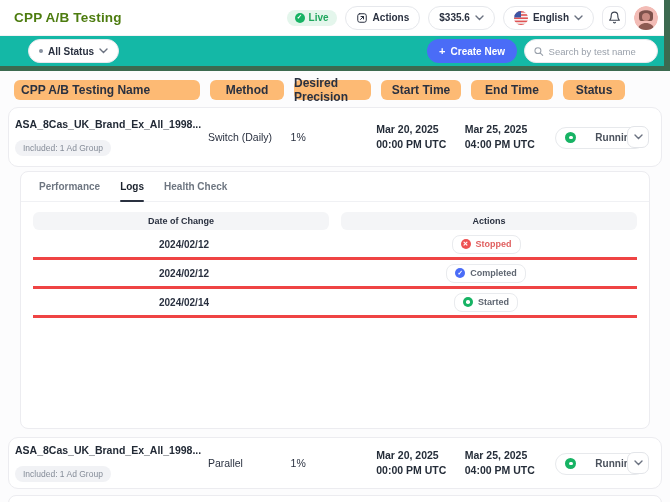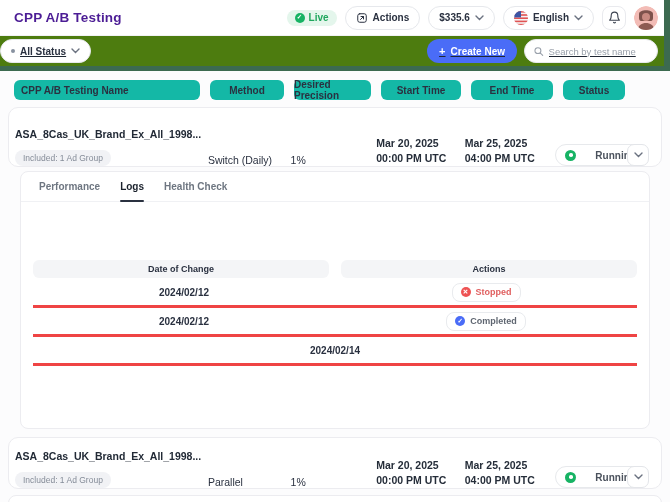--- a/index.html
+++ b/index.html
@@ -3,72 +3,72 @@
 <meta charset="utf-8">
 <style>
   * { margin:0; padding:0; box-sizing:border-box; }
   html,body { width:670px; height:502px; overflow:hidden; background:#fff;
     font-family:"Liberation Sans", sans-serif; color:#1f2733; }
   .app { position:relative; width:670px; height:502px; }
   .green-edge { position:absolute; top:0; right:0; width:6px; height:71px; background:#3c6a50; z-index:6; }
 
   
   .topbar { height:36px; display:flex; align-items:center; padding:0 12px 0 14px; border-bottom:1px solid #f1f2f4; background:#fff; }
-  .page-title { font-size:13.5px; font-weight:bold; color:#4c1d95; letter-spacing:.2px; }
+  .page-title { font-size:13.5px; font-weight:bold; color:#4d7c0f; letter-spacing:.2px; }
   .topbar-right { margin-left:auto; display:flex; align-items:center; gap:8px; }
   .live-badge { display:inline-flex; align-items:center; gap:4px; background:#e4f6ec; color:#1fa75d; font-size:10px; font-weight:bold; padding:0 8px; height:16px; border-radius:10px; }
   .pill-btn { display:inline-flex; align-items:center; gap:5px; height:24px; padding:0 10px; border:1px solid #e6e8ec; border-radius:12px; background:#fff; font-size:10px; font-weight:bold; color:#2a3140; cursor:pointer; }
   .icon-btn { width:24px; height:24px; border:1px solid #e9eaee; border-radius:8px; background:#fff; display:inline-flex; align-items:center; justify-content:center; cursor:pointer; }
   .avatar { width:24px; height:24px; border-radius:50%; overflow:hidden; cursor:pointer; }
 
   
   .ic { width:11px; height:11px; border-radius:50%; display:inline-flex; align-items:center; justify-content:center; flex:0 0 auto; color:#fff; }
   .ic-sm { width:10px; height:10px; }
   .ic-green { background:#17b364; } .ic-red { background:#ee5253; } .ic-blue { background:#4a6cf7; }
   .ic .glyph { font-size:6.5px; line-height:1; font-weight:bold; }
   .ic .dot { width:3.5px; height:3.5px; background:#fff; border-radius:50%; }
 
   
-  .filterbar { height:30px; display:flex; align-items:center; padding:0 12px 0 0; background:#4d7c0f;text-decoration:underline; }
+  .filterbar { height:30px; display:flex; align-items:center; padding:0 12px 0 28px; background:#14b8a6; }
   .status-dot { width:4px; height:4px; border-radius:50%; background:#8892a0; }
   .filter-right { margin-left:auto; display:flex; align-items:center; gap:7px; }
   .btn-primary { display:inline-flex; align-items:center; gap:5px; height:24px; padding:0 12px; border:none; border-radius:12px; background:#4a6cf7; color:#fff; font-size:10px; font-weight:bold; cursor:pointer; }
   .plus { font-size:11px; font-weight:bold; line-height:1; }
   .search { width:134px; height:24px; border:1px solid #e6e8ec; border-radius:12px; background:#fff; display:flex; align-items:center; gap:5px; padding:0 9px; }
   .search input { border:none; outline:none; background:transparent; font-size:9.5px; color:#4a515c; width:100%; font-family:"Liberation Sans", sans-serif; }
   .search input::placeholder { color:#9aa1ab; }
 
   .green-bar { height:5px; background:#3c6a50; }
 
   
   .content { background:#fcfcfd; height:431px; padding-top:9px; overflow:hidden; }
   .cols { display:flex; align-items:center; }
   .c1{width:196px;} .c2{width:84px;} .c3{width:87px;} .c4{width:90px;} .c5{width:92px;} .c6{width:72px;}
   .thead { padding-left:14px; margin-bottom:7px; }
-  .hpill { height:20px; background:#14b8a6; border-radius:6px; font-size:10px; font-weight:bold; color:#2a3140; display:flex; align-items:center; justify-content:center; margin-right:10px; }
+  .hpill { height:20px; background:#fdba74; border-radius:6px; font-size:12px; font-weight:bold; color:#2a3140; display:flex; align-items:center; justify-content:center; margin-right:10px; }
   .hpill.left { justify-content:flex-start; padding-left:7px; }
 
-  .card { margin:0 8px; background:#fff; border:1px solid #ececf0; border-radius:10px; height:60px; display:flex; align-items:flex-end; padding:0 12px 0 6px; }
+  .card { margin:0 8px; background:#fff; border:1px solid #ececf0; border-radius:10px; height:60px; display:flex; align-items:center; padding:0 12px 0 6px; }
   .card.short { height:52px; margin-bottom:6px; }
   .name-cell .test-name { font-size:10.5px; font-weight:bold; color:#222a36; margin-bottom:7px; }
   .included-badge { display:inline-block; font-size:8.5px; color:#858c98; background:#f1f2f5; border-radius:8px; padding:3px 8px; }
   .cell { font-size:10.5px; color:#2a3140; }
   .time-cell { font-size:10.5px; font-weight:bold; color:#252d39; line-height:15px; }
   .status-badge { display:inline-flex; align-items:center; gap:19px; border:1px solid #e7e9ec; border-radius:11px; height:22px; padding:0 9px; background:#fff; font-size:10px; font-weight:bold; color:#4a515c; }
   .chev-btn { width:22px; height:22px; border:1px solid #e3e5e9; border-radius:7px; background:#fff; margin-left:auto; display:inline-flex; align-items:center; justify-content:center; cursor:pointer; }
 
   
   .panel { margin:4px 20px 8px 20px; background:#fff; border:1px solid #ececf0; border-radius:8px; height:258px; }
   .tabs { display:flex; gap:20px; padding:0 18px; height:30px; align-items:center; border-bottom:1px solid #f0f1f4; }
   .tab { font-size:10px; color:#6e7681; font-weight:bold; position:relative; height:100%; display:inline-flex; align-items:center; cursor:pointer; }
   .tab.active { color:#1a212c; }
   .tab.active::after { content:""; position:absolute; left:0; right:0; bottom:-1px; height:2px; background:#2a3140; border-radius:1px; }
 
   .log-table { padding:10px 12px 0 12px; }
-  .log-head { display:flex; gap:12px; margin-bottom:1px;margin-top:48px; }
+  .log-head { display:flex; gap:12px; margin-bottom:1px; }
   .log-hpill { flex:1; height:18px; background:#f4f5f7; border-radius:6px; font-size:9px; font-weight:bold; color:#2a3140; display:flex; align-items:center; justify-content:center; }
   .log-row { display:flex; height:29px; align-items:center; border-bottom:3px solid #ef4444; }
   .log-date { flex:1; text-align:center; font-size:10px; color:#2a3140; font-weight:bold; }
   .log-action { flex:1; display:flex; justify-content:center; }
   .action-badge { display:inline-flex; align-items:center; gap:5px; border:1px solid #e9ebee; border-radius:8px; height:19px; padding:0 8px; background:#fff; font-size:9px; font-weight:bold; color:#5f6671; }
   .action-badge.stopped { color:#e05f5f; }
 
   .card-partial { margin:0 8px; background:#fff; border:1px solid #ececf0; border-radius:10px; height:16px; }
 </style>
 </head>
@@ -245,20 +245,28 @@
             <span class="action-badge">
               <span class="ic ic-sm ic-blue">
                   <span class="glyph">✓</span>
                 </span>
               <span>Completed</span>
             </span>
           </div>
         </div>
         <div class="log-row">
           <div class="log-date">2024/02/14</div>
+          <div class="log-action">
+            <span class="action-badge">
+              <span class="ic ic-sm ic-green">
+                  <span class="dot"></span>
+                </span>
+              <span>Started</span>
+            </span>
+          </div>
         </div>
       </div>
     </section>
 
     <div class="card cols short">
       <div class="c1 name-cell">
         <div class="test-name">ASA_8Cas_UK_Brand_Ex_All_1998...</div>
         <span class="included-badge">Included: 1 Ad Group</span>
       </div>
       <div class="c2 cell">Parallel</div>

